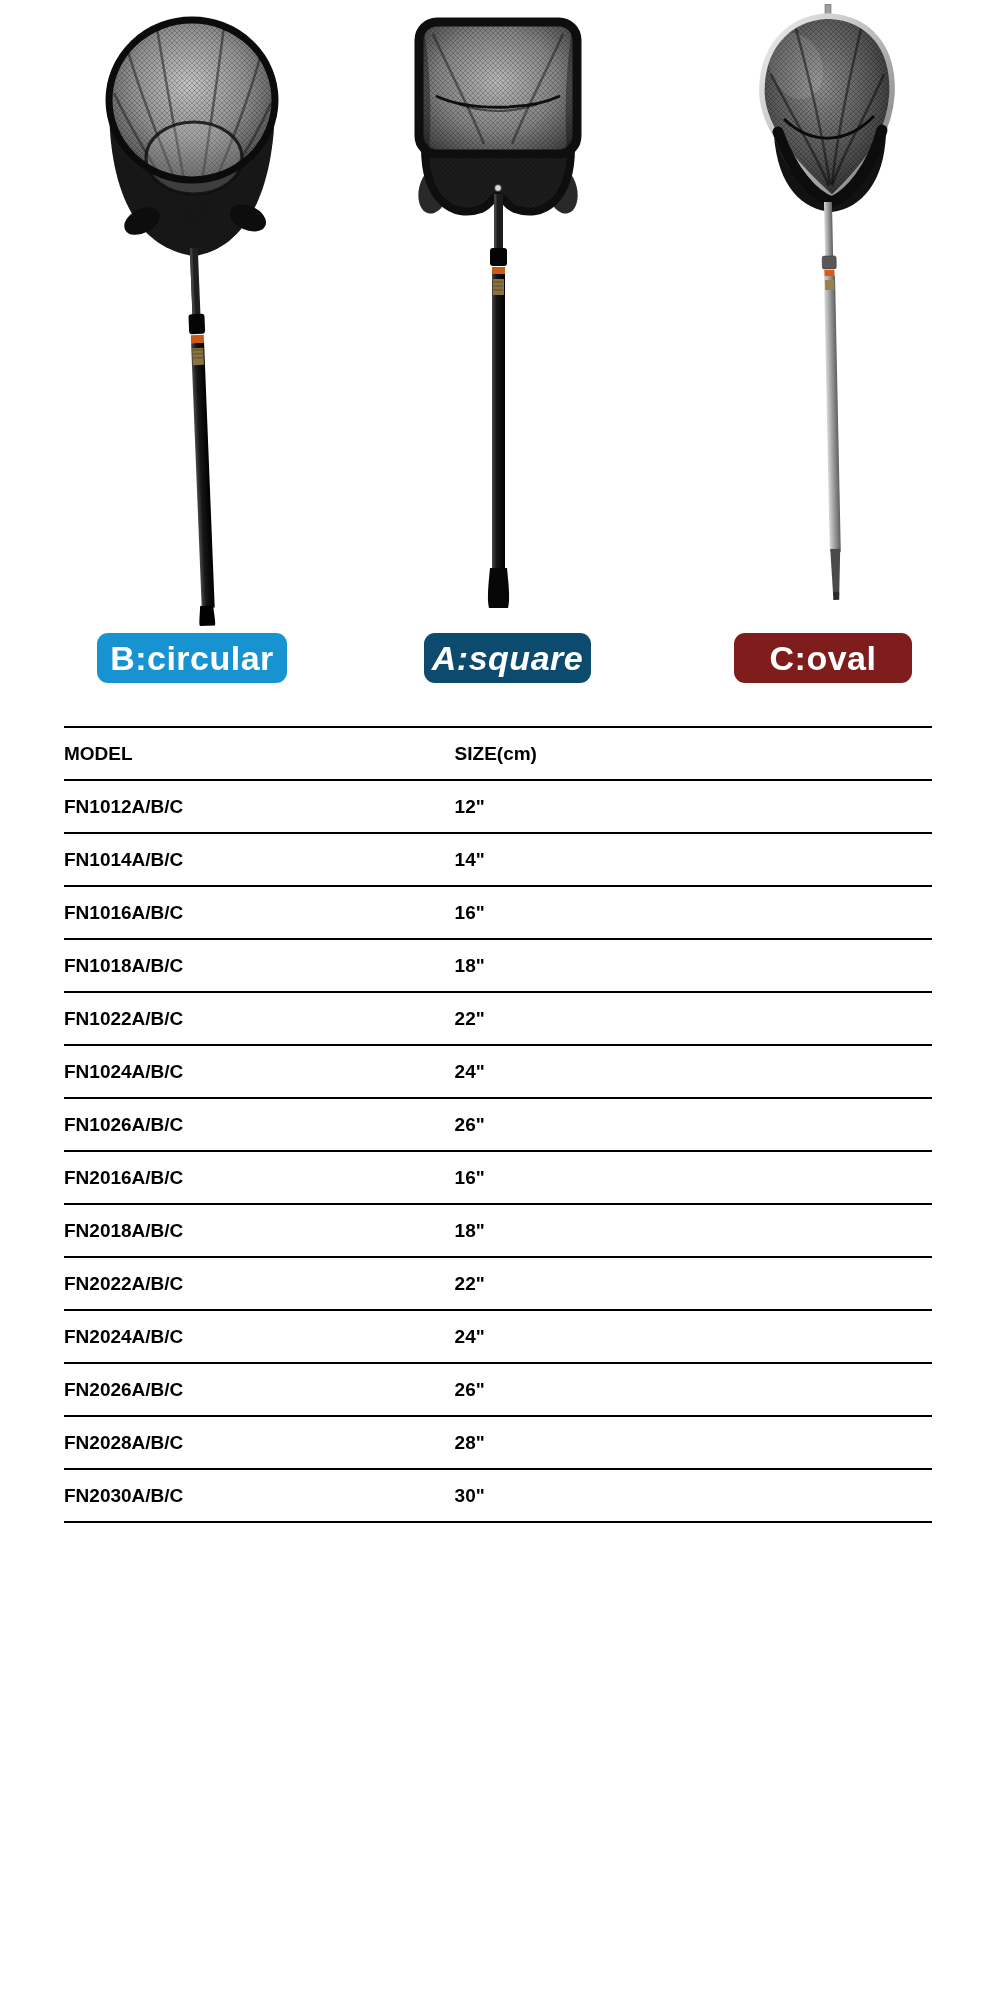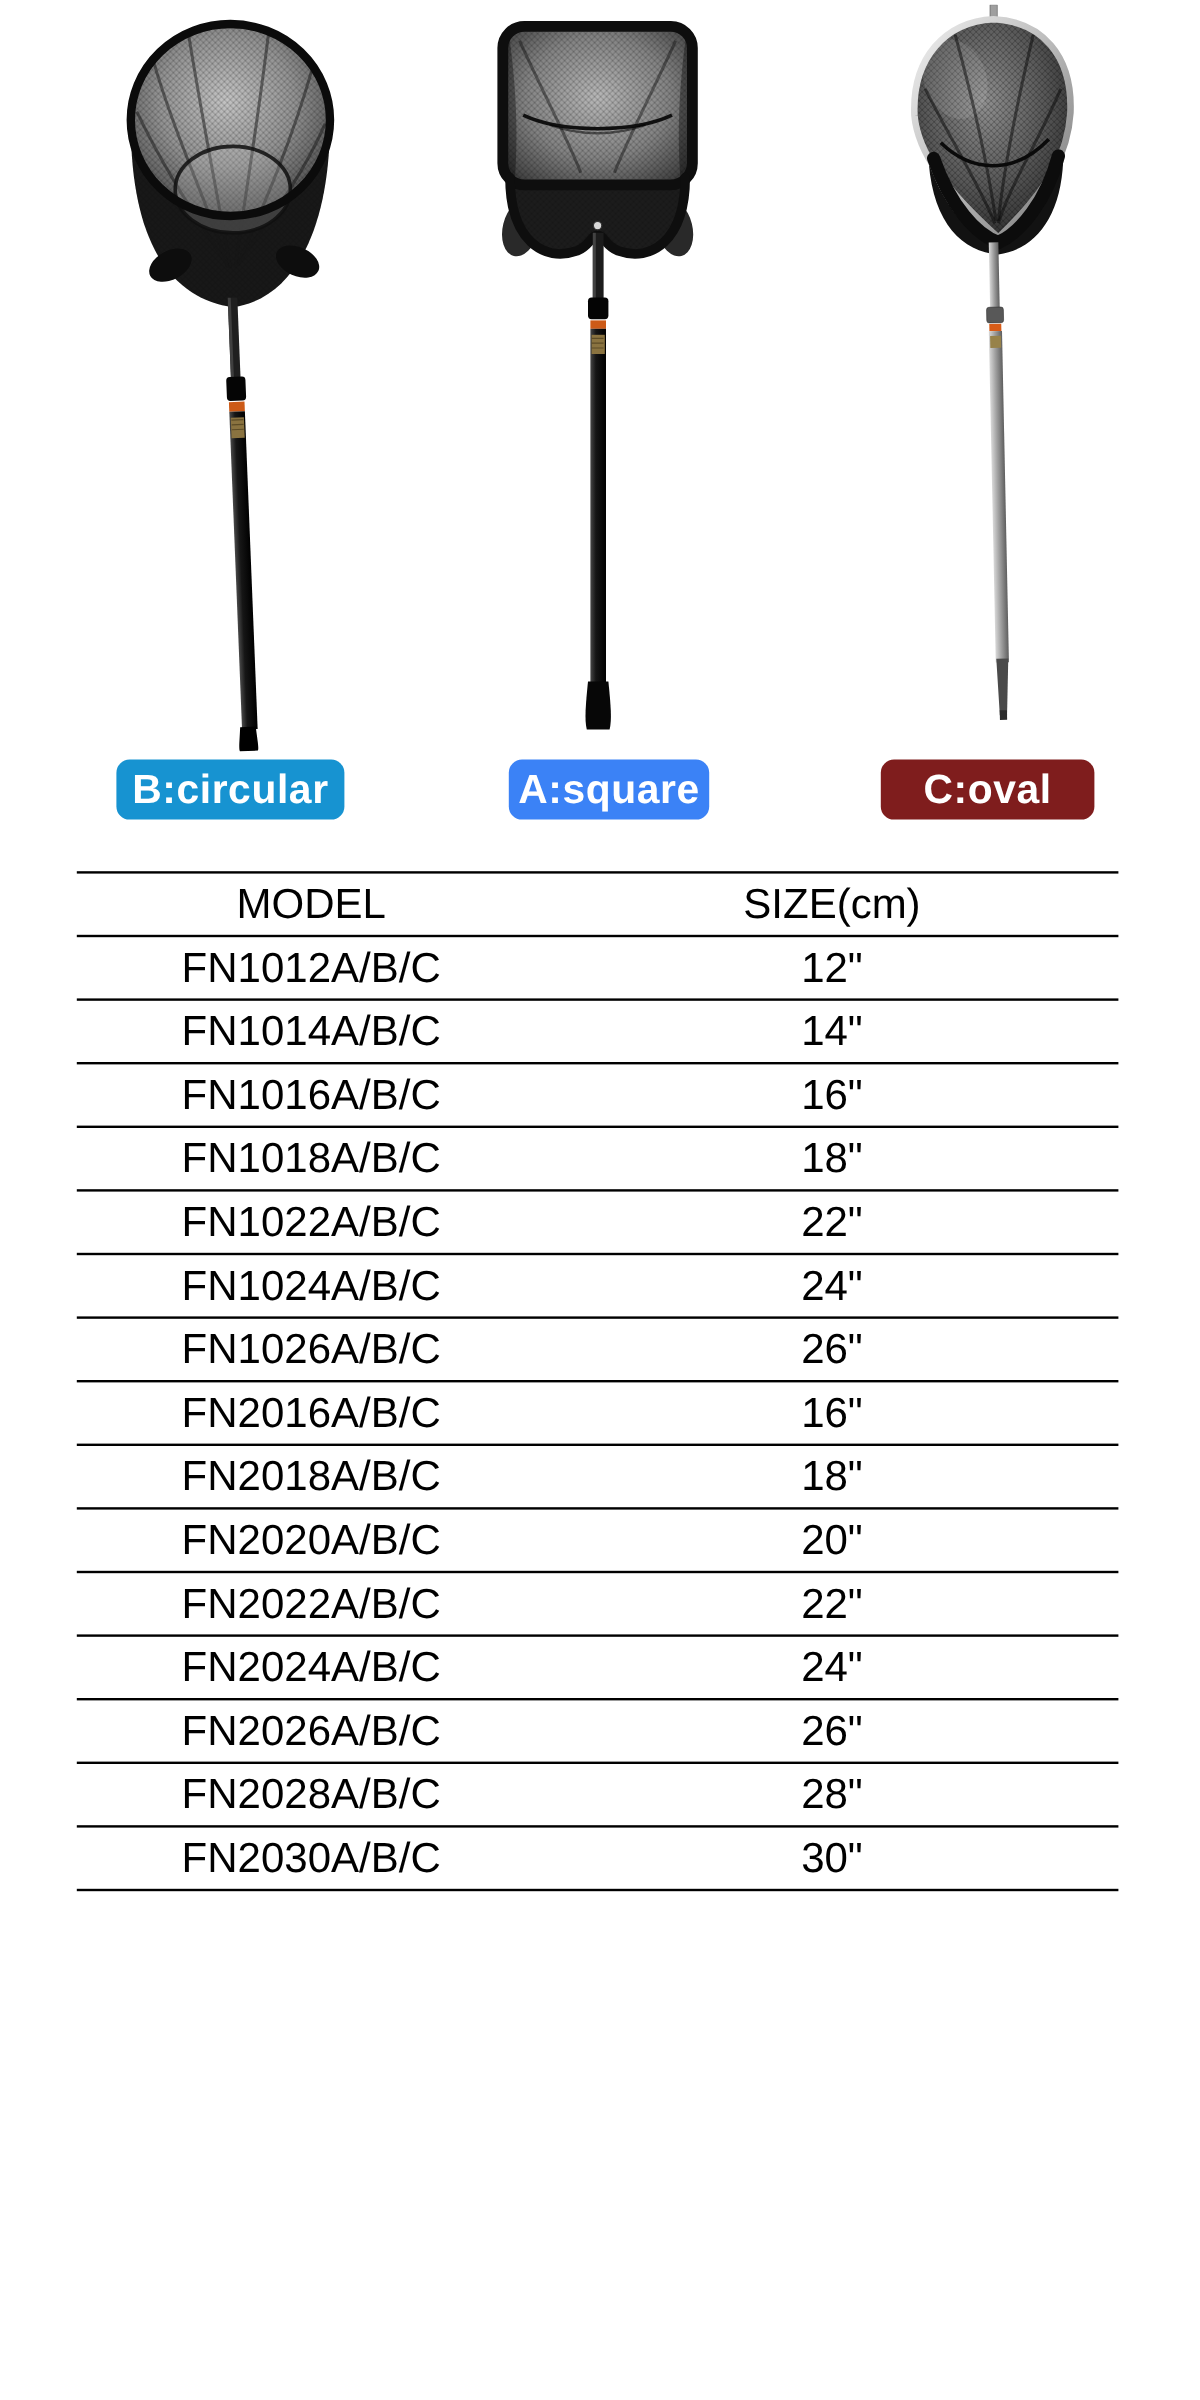--- a/index.html
+++ b/index.html
@@ -14,22 +14,22 @@
     color:#fff;background:#1793d1;
   }
   .badge-b{left:97px;top:633px;width:190px;}
   .badge-a{left:424px;top:633px;width:167px;}
   .badge-c{left:734px;top:633px;width:178px;}
   table.size-table{
     position:absolute;left:64px;top:726px;width:868px;
     border-collapse:collapse;border-top:2px solid #000;
   }
   .size-table th,.size-table td{
-    height:51px;padding:0;text-align:center;vertical-align:middle;
-    font-size:35px;font-weight:400;color:#000;
+    height:51px;padding:0;text-align:left;vertical-align:middle;
+    font-size:19px;font-weight:700;color:#000;
     border-bottom:2px solid #000;white-space:nowrap;
   }
   col.c-model{width:45%;} col.c-size{width:55%;}
 </style>
 </head>
 <body>
 
 <div class="sheet">
 
   <div class="photos">
@@ -180,21 +180,21 @@
         <rect x="95" y="252" width="14" height="13" rx="2" fill="#585858" stroke="#2e2e2e" stroke-width="0.5"></rect>
         <rect x="97" y="266" width="10" height="6" fill="#d85c18"></rect>
         <rect x="96.5" y="272" width="11" height="276" fill="url(#poleC)"></rect>
         <rect x="97.5" y="276" width="9" height="10" fill="#97824a"></rect>
         <path d="M97,545 L107,545 L105,592 L99,592 Z" fill="#4a4a4a"></path>
         <rect x="99" y="588" width="6" height="8" fill="#2b2b2b"></rect>
       </g>
     </svg>
 
     <div class="badge badge-b" style="background: rgb(23, 147, 209); color: rgb(255, 255, 255);">B:circular</div>
-    <div class="badge badge-a" style="background: #3b82f6; color: rgb(255, 255, 255);">A:square</div>
+    <div class="badge badge-a" style="background: #0c4a6e; color: rgb(255, 255, 255); font-style: italic;">A:square</div>
     <div class="badge badge-c" style="background: #7f1d1d; color: rgb(255, 255, 255);">C:oval</div>
   </div>
 
   <table class="size-table">
     <colgroup>
         <col class="c-model">
         <col class="c-size">
       </colgroup>
     <thead>
       <tr>
@@ -233,24 +233,20 @@
   </tr>
         <tr>
     <td>FN2016A/B/C</td>
     <td>16"</td>
   </tr>
         <tr>
     <td>FN2018A/B/C</td>
     <td>18"</td>
   </tr>
         <tr>
-    <td>FN2020A/B/C</td>
-    <td>20"</td>
-  </tr>
-        <tr>
     <td>FN2022A/B/C</td>
     <td>22"</td>
   </tr>
         <tr>
     <td>FN2024A/B/C</td>
     <td>24"</td>
   </tr>
         <tr>
     <td>FN2026A/B/C</td>
     <td>26"</td>

